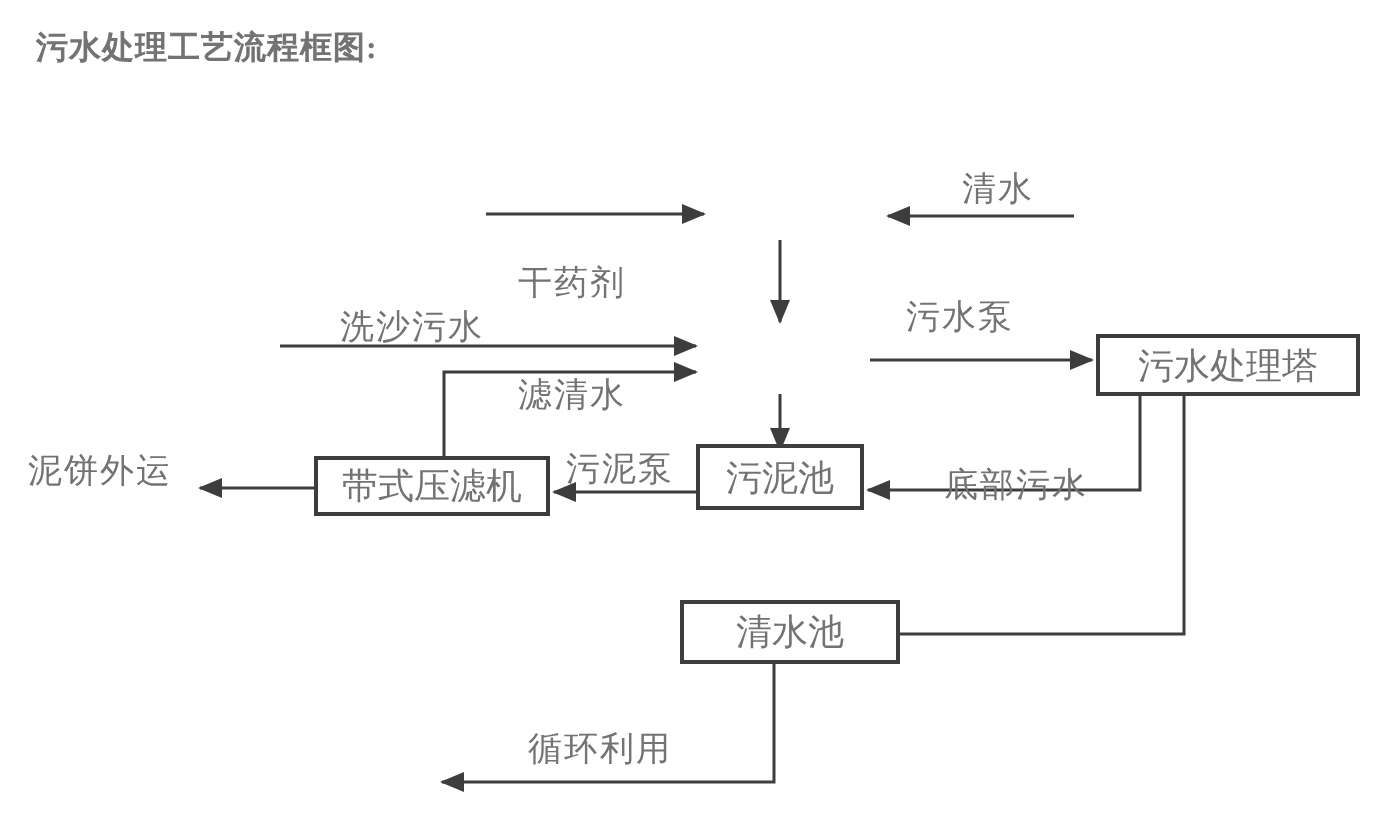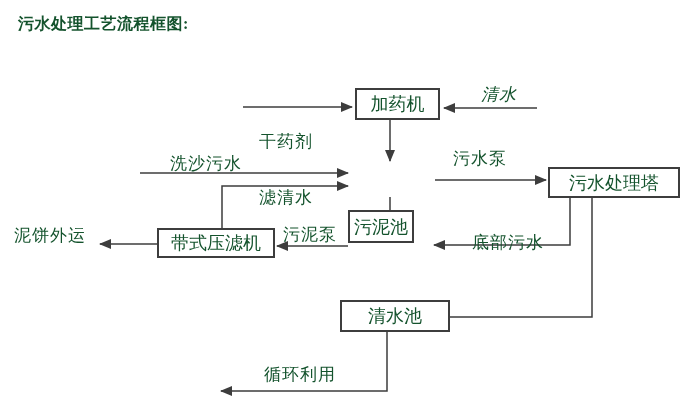--- a/index.html
+++ b/index.html
@@ -1,18 +1,18 @@
 <!DOCTYPE html>
 <html><head>
 <meta charset="utf-8">
 <style>
   html,body { margin:0; padding:0; background:#ffffff; }
   .canvas {
     position:relative; width:700px; height:420px; background:#ffffff;
-    font-family:"Liberation Serif","DejaVu Serif",serif; color:#14532d;
+    font-family:"Liberation Serif","DejaVu Serif",serif; color:#737373;
     overflow:hidden;
   }
   .page-title {
     position:absolute; left:18px; top:14px;
     font-size:16px; font-weight:bold; letter-spacing:0.5px;
     white-space:nowrap;
   }
   svg.wires { position:absolute; left:0; top:0; z-index:1; }
   .node {
     position:absolute; z-index:2; box-sizing:border-box;
@@ -47,28 +47,27 @@
       <line x1="435" y1="180" x2="546" y2="180" marker-end="url(#arrow)"></line>
       <line x1="390" y1="197" x2="390" y2="225" marker-end="url(#arrow)"></line>
       <polyline points="570,198 570,245 434,245" marker-end="url(#arrow)"></polyline>
       <line x1="348" y1="246" x2="277" y2="246" marker-end="url(#arrow)"></line>
       <line x1="157" y1="244" x2="100" y2="244" marker-end="url(#arrow)"></line>
       <polyline points="592,198 592,317 432,317" marker-end="url(#arrow)"></polyline>
       <polyline points="387,332 387,391 221,391" marker-end="url(#arrow)"></polyline>
     </g>
   </svg>
 
-  <div class="node" style="left:355px; top:88px;  width:85px;  height:32px;">加药机</div>
   <div class="node" style="left:548px; top:167px; width:132px; height:31px;">污水处理塔</div>
   <div class="node" style="left:157px; top:228px; width:118px; height:30px;">带式压滤机</div>
-  <div class="node" style="left:348px; top:210px; width:66px;  height:33px;">污泥池</div>
+  <div class="node" style="left:348px; top:222px; width:84px;  height:33px;">污泥池</div>
   <div class="node" style="left:340px; top:300px; width:110px;  height:32px;">清水池</div>
 
   <span class="elabel" style="left:259px; top:86px;margin-top:47px;">干药剂</span>
-  <span class="elabel" style="left:481px; top:86px;font-style:italic;">清水</span>
+  <span class="elabel" style="left:481px; top:86px;">清水</span>
   <span class="elabel" style="left:170px; top:155px;">洗沙污水</span>
   <span class="elabel" style="left:259px; top:189px;">滤清水</span>
   <span class="elabel" style="left:453px; top:150px;">污水泵</span>
   <span class="elabel" style="left:472px; top:222px;margin-top:12px;">底部污水</span>
   <span class="elabel" style="left:283px; top:226px;">污泥泵</span>
   <span class="elabel" style="left:14px;  top:227px;">泥饼外运</span>
   <span class="elabel" style="left:264px; top:366px;">循环利用</span>
 
 </div>
 

